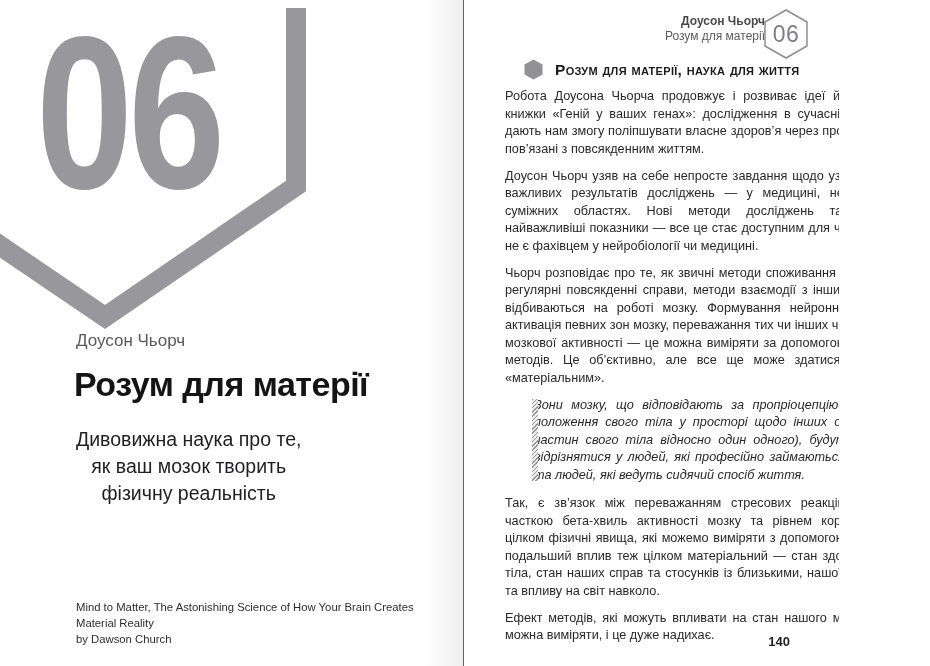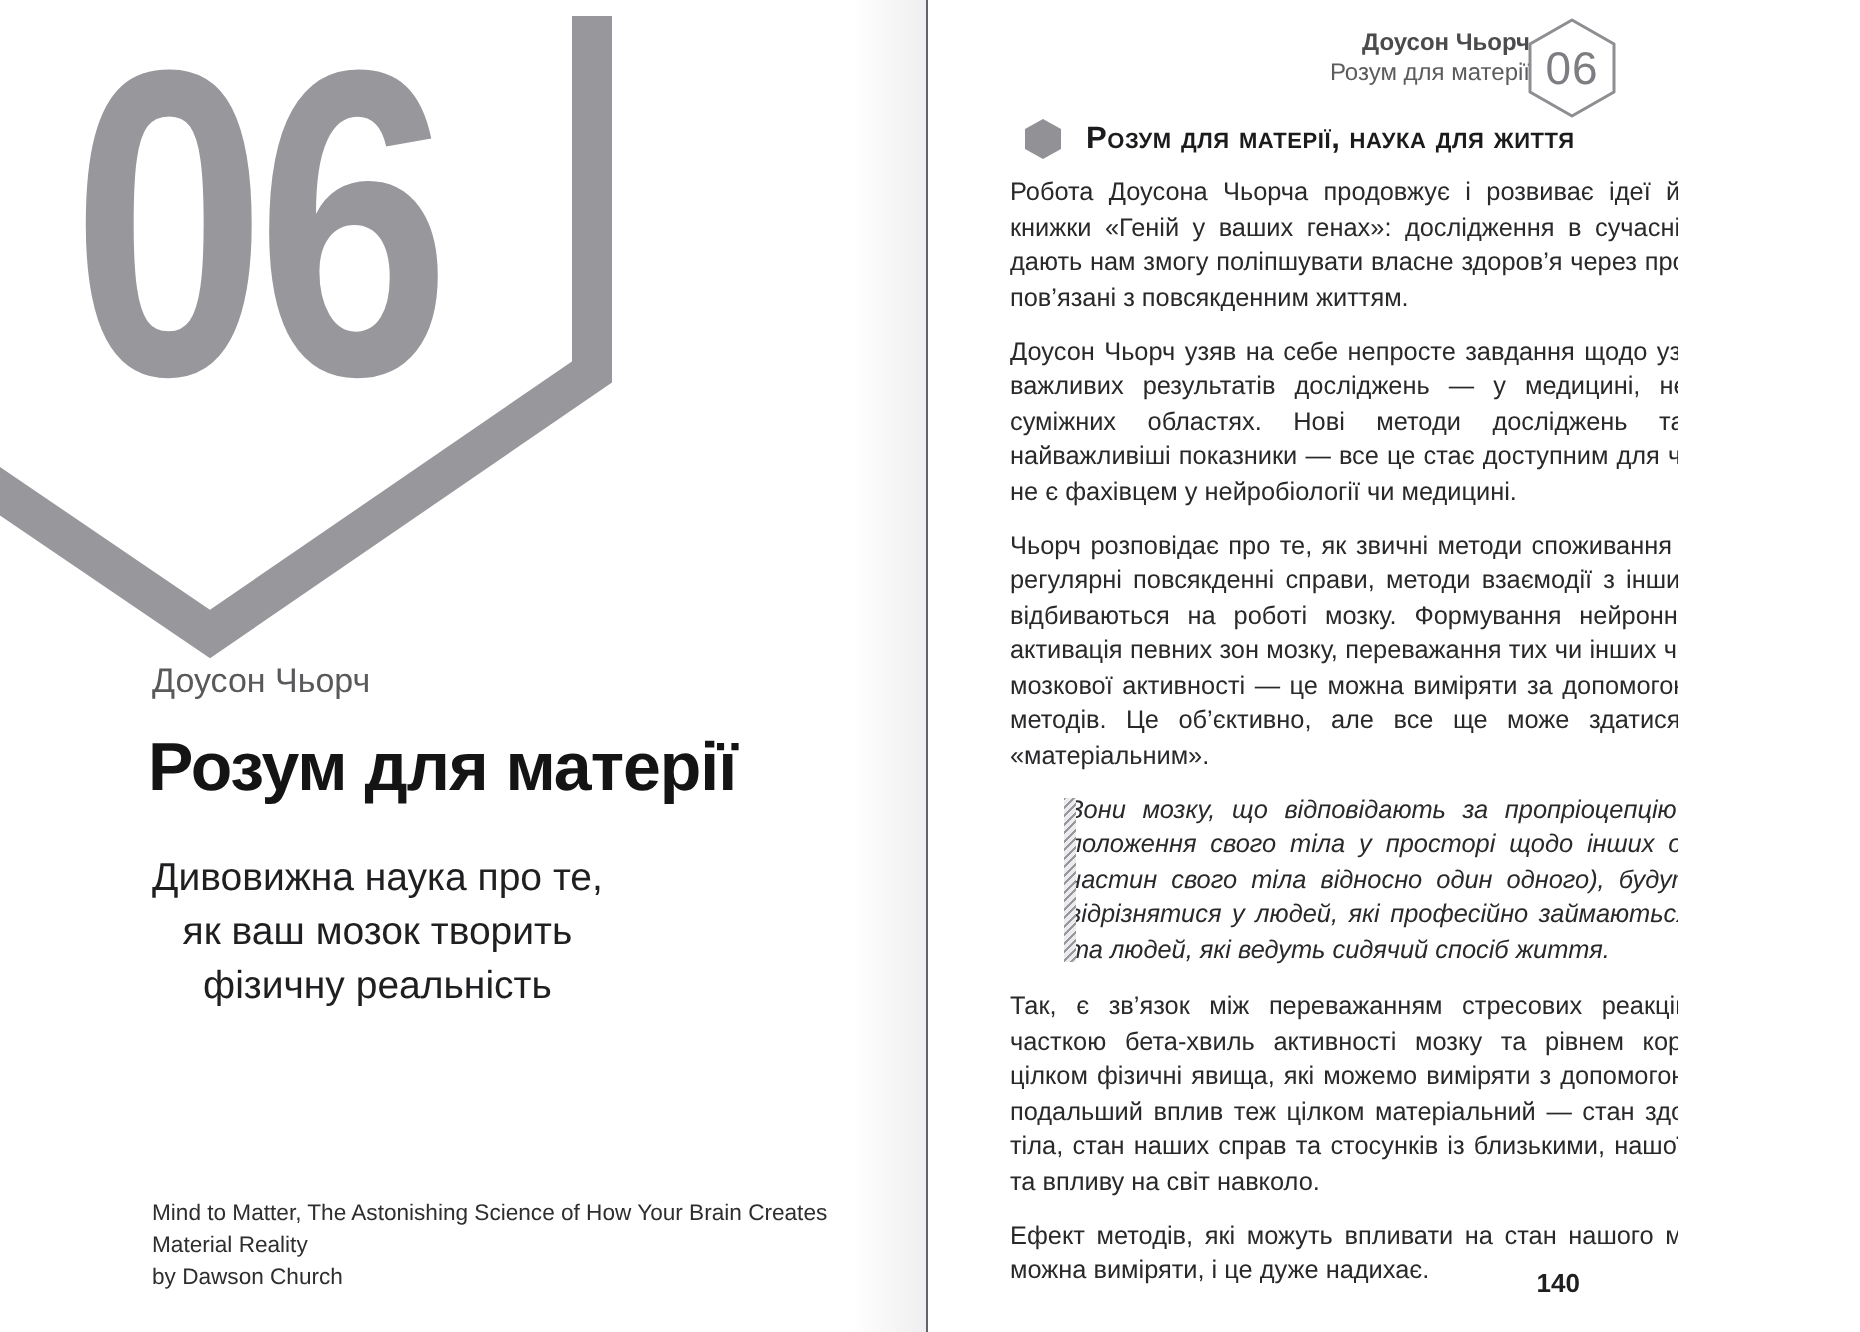--- a/index.html
+++ b/index.html
@@ -26,21 +26,21 @@
   
   .header-text { position:absolute; right:74px; top:14px; text-align:right; line-height:15px; }
   .header-author { font-size:12px; font-weight:bold; color:#4b4b4d; }
   .header-book   { font-size:12px; color:#5c5c5e; }
   .badge { position:absolute; right:30px; top:9px; width:46px; height:50px; }
   .badge svg { position:absolute; left:0; top:0; }
   .badge span { position:absolute; left:0; top:0; width:46px; height:50px;
     display:flex; align-items:center; justify-content:center;
     font-size:23px; color:#7e7e82; letter-spacing:0.5px; }
   
-  .section-heading { position:absolute; left:512px; top:59px; display:flex; gap:12px; align-items:center; }
+  .section-heading { position:absolute; left:524px; top:59px; display:flex; gap:12px; align-items:center; }
   .section-heading .htext { font-size:15.5px; font-weight:bold; font-variant:small-caps;
     letter-spacing:0.3px; color:#1b1b1d; }
   
   .body-col { position:absolute; left:505px; top:88px; width:403px;
     font-size:12.7px; line-height:17.5px; text-align:justify; color:#29292b; }
   .body-col p { margin:0 0 9.5px; }
   .body-col blockquote {
     margin:1.5px 0 11px 27px; padding-left:2px; position:relative; font-style:italic;
   }
   .body-col blockquote::before {

